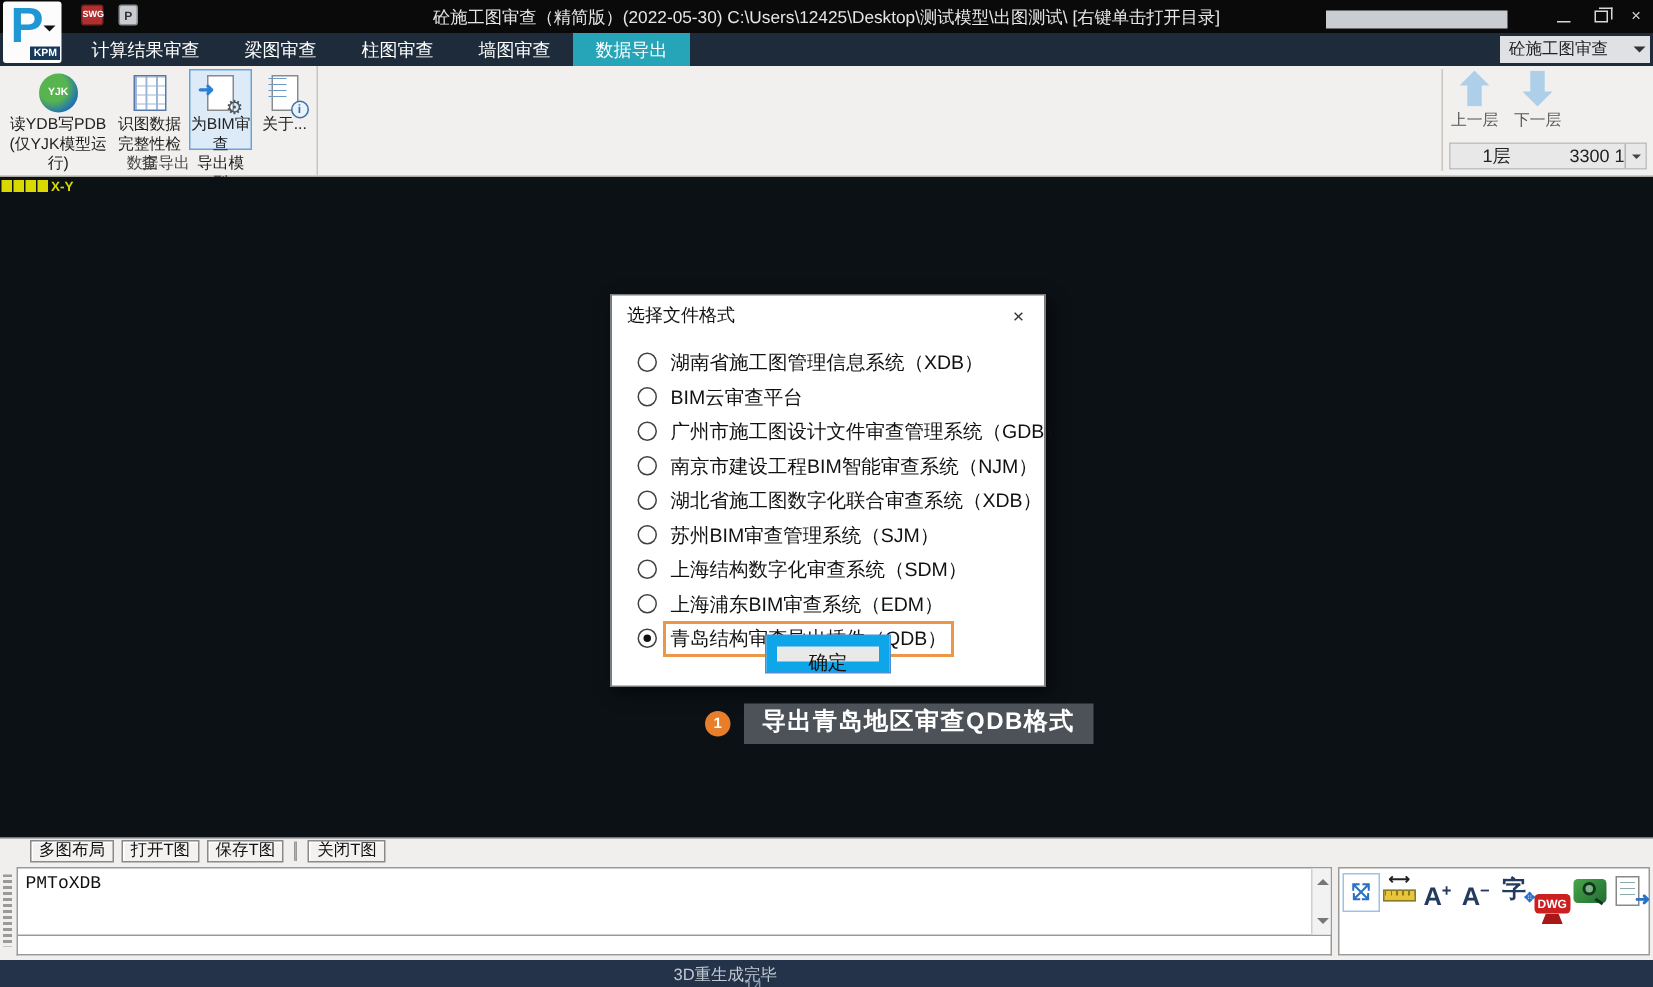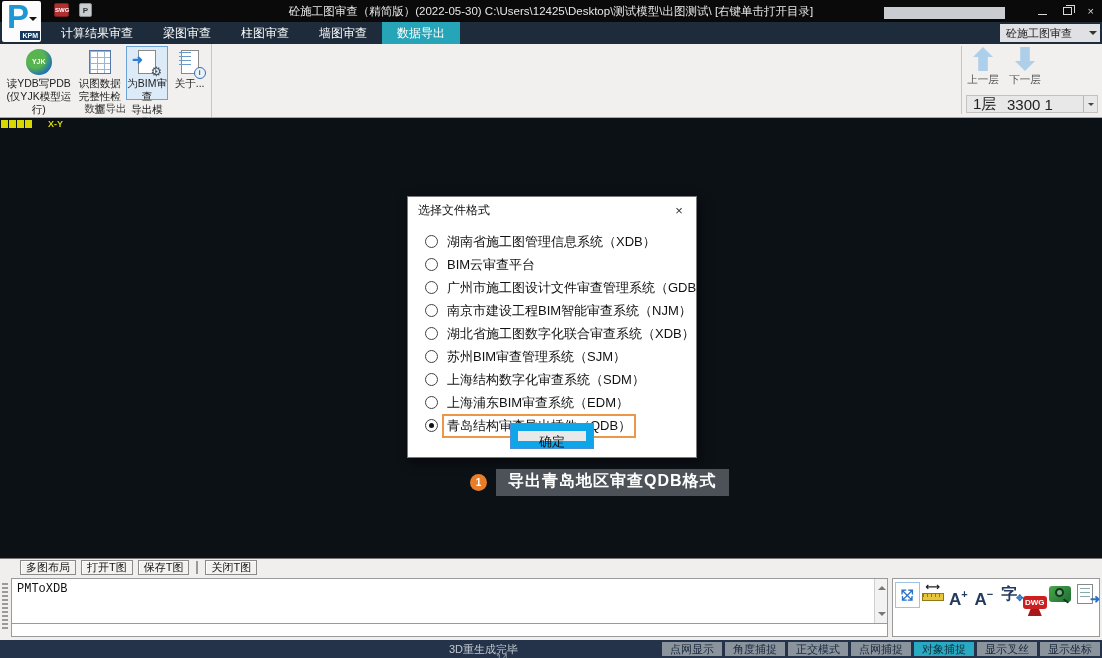--- a/index.html
+++ b/index.html
@@ -48,31 +48,31 @@
   .ri-doc .info { position:absolute; right:-3px; bottom:-4px; width:12px; height:12px; border-radius:50%; border:1px solid #3a6ea8; color:#3a6ea8; background:#eaf2fa; font-size:8px; line-height:10px; text-align:center; font-weight:bold; }
   .ri-doc .lines { position:absolute; left:2px; top:3px; width:12px; height:16px; background:repeating-linear-gradient(180deg,#6b9ac8 0 1px, transparent 1px 4px); }
   .group-label { position:absolute; left:0; bottom:1px; width:100%; text-align:center; font-size:10.5px; color:#4a4a4a; }
 
   .ribbon-sep { position:absolute; left:961px; top:2px; height:68px; border-left:1px solid #c9c6c0; }
   .level-area { position:absolute; left:966px; top:3px; display:flex; gap:8px; }
   .level-btn { width:34px; text-align:center; font-size:10.5px; color:#555; }
   .arr { width:20px; height:24px; margin:0 auto 2px; background:#aecfe9; }
   .arr-up { clip-path:polygon(50% 0,100% 42%,74% 42%,74% 100%,26% 100%,26% 42%,0 42%); }
   .arr-dn { clip-path:polygon(50% 100%,100% 58%,74% 58%,74% 0,26% 0,26% 58%,0 58%); }
-  .floor-combo { position:absolute; left:966px; top:51px; width:132px; height:18px; background:#e8e8e8; border:1px solid #c2c2c2; font-size:15px; color:#222; display:flex; align-items:center; }
+  .floor-combo { position:absolute; left:966px; top:51px; width:132px; height:18px; background:#e8e8e8; border:1px solid #c2c2c2; font-size:12px; color:#222; display:flex; align-items:center;text-align:right; }
   .floor-level { padding-left:6px; width:40px; }
   .floor-value { flex:1; }
   .floor-drop { width:14px; height:16px; border-left:1px solid #b5b5b5; position:relative; }
   .floor-drop::after { content:""; position:absolute; left:4px; top:7px; width:0; height:0; border:3px solid transparent; border-top-color:#444; }
 
   
   .canvas { position:absolute; left:0; top:118px; width:1102px; height:440px; background:#0c1116; }
   .axis-marks { position:absolute; left:1px; top:1px; display:flex; align-items:center; gap:1px; }
   .ablock { width:7px; height:8px; background:#d9d900; }
-  .axis-label { color:#d9d900; font-size:9px; font-weight:bold; letter-spacing:0; margin-left:15px; }
+  .axis-label { color:#d9d900; font-size:9px; font-weight:bold; letter-spacing:0; margin-left:1px; }
 
   
   .dialog { position:absolute; left:407px; top:78px; width:290px; height:262px; background:#fff; border:1px solid #7a7a7a; box-shadow:3px 4px 10px rgba(0,0,0,.55); }
   .dialog-title { height:27px; line-height:27px; padding-left:10px; font-size:12px; color:#111; }
   .dialog-close { position:absolute; right:0; top:0; width:34px; height:27px; text-align:center; line-height:27px; font-size:13px; color:#333; }
   .opt-list { padding:6px 0 0 17px; }
   .opt { display:flex; align-items:center; height:23px; }
   .radio { flex:0 0 13px; width:13px; height:13px; border:1px solid #424242; border-radius:50%; background:#fff; position:relative; margin-right:4px; }
   .opt.selected .radio::after { content:""; position:absolute; left:3px; top:3px; width:5px; height:5px; border-radius:50%; background:#111; }
   .opt-label { font-size:13px; color:#111; padding:1px 3px; border:2px solid transparent; white-space:nowrap; }
@@ -332,24 +332,15 @@
       <div class="bicon i-doc">
         <span class="sheet"></span>
           <span class="arr2">➜</span>
       </div>
     </div>
   </div>
 
   <div class="statusbar">
     <div class="status-msg">3D重生成完毕</div>
     <div class="status-sub">14</div>
-    <div class="toggles">
-      <div class="toggle">点网显示</div>
-      <div class="toggle">角度捕捉</div>
-      <div class="toggle">正交模式</div>
-      <div class="toggle">点网捕捉</div>
-      <div class="toggle active">对象捕捉</div>
-      <div class="toggle">显示叉丝</div>
-      <div class="toggle">显示坐标</div>
-    </div>
   </div>
 
 </div>
 
 </body></html>

